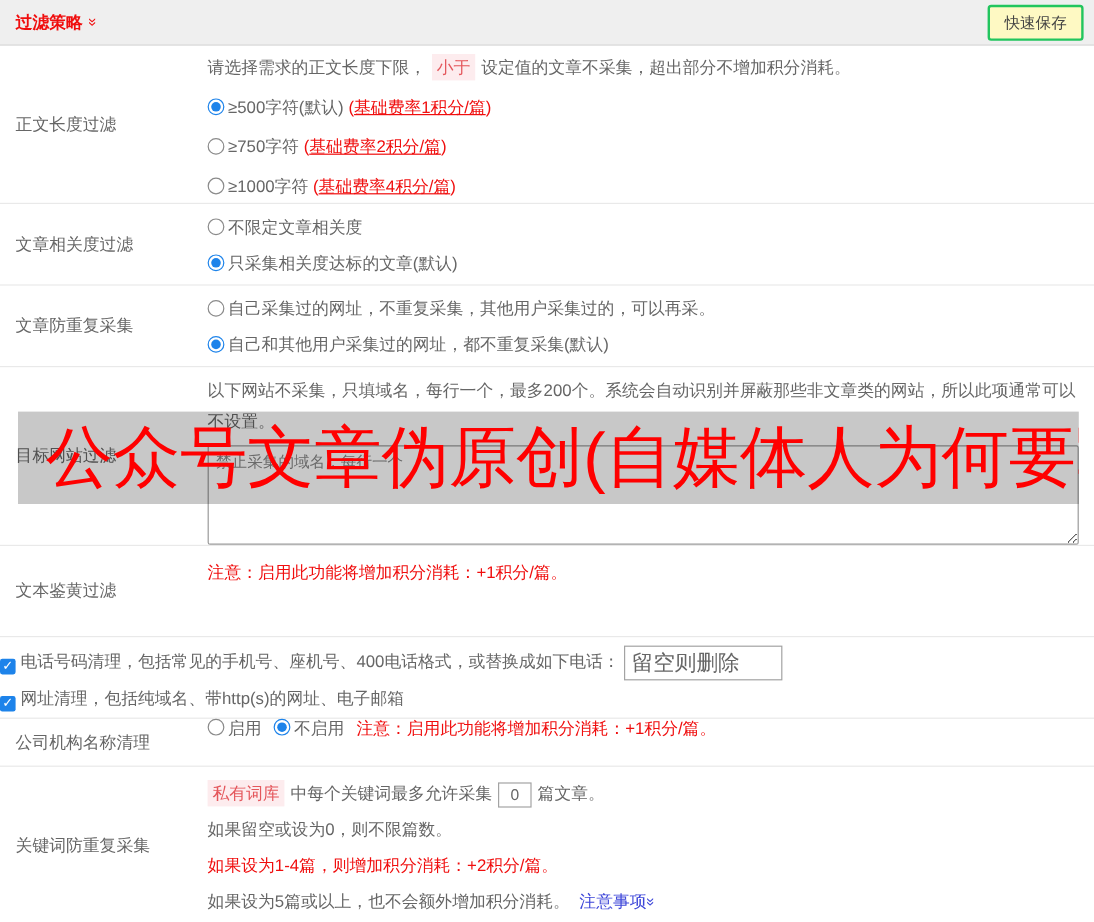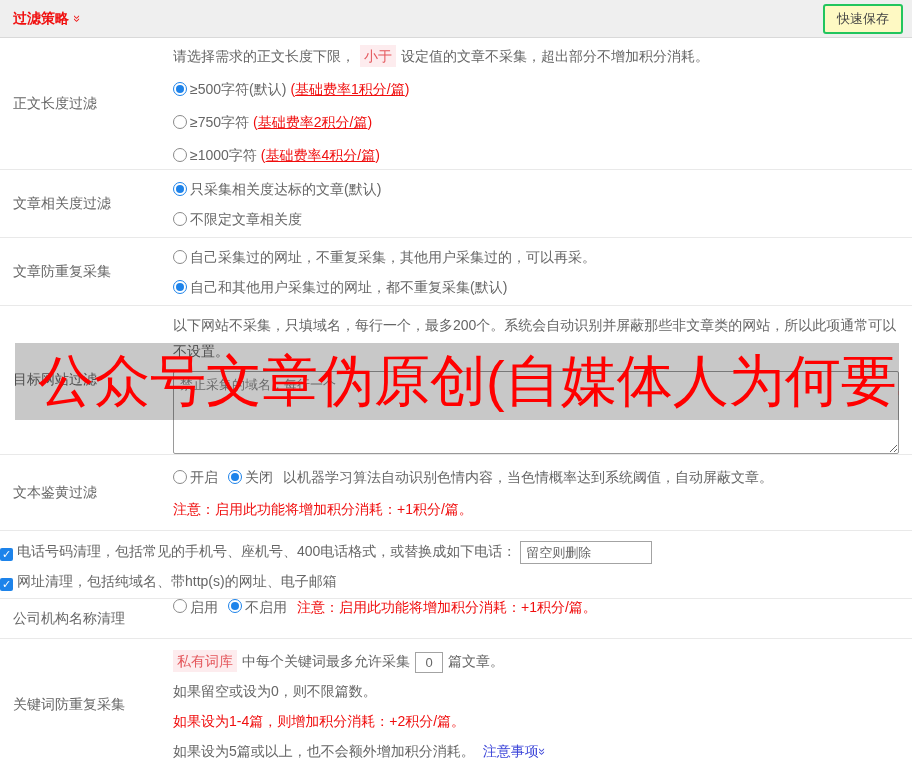--- a/index.html
+++ b/index.html
@@ -50,21 +50,21 @@
   .opt-note{color:var(--note-red,#f00e0e);margin-left:4px;}
   .opt-note .u{text-decoration:underline;}
   .hl{color:var(--highlight-text,#e4575c);background:var(--highlight-bg,#fdecee);
     padding:3px 4px;margin:0 5px;}
   .link{color:var(--link-blue,#3d46d9);cursor:pointer;margin-left:8px;}
 
   textarea.domains{display:block;width:100%;height:83px;margin-top:7px;border:1px solid #9a9a9a;
     border-radius:2px;resize:both;font-family:inherit;font-size:13px;color:#666;
     padding:4px 6px;box-sizing:border-box;position:relative;z-index:1;background:#fff;}
   textarea.domains::placeholder{color:#888;}
-  input.phone{width:120px;border:1px solid #a3a3a3;padding:3px 5px;font-size:13px;color:#000000;
+  input.phone{width:120px;border:1px solid #a3a3a3;padding:3px 5px;font-size:18px;color:#000000;
     font-family:Liberation Sans, sans-serif;margin-left:4px;vertical-align:middle;}
   input.phone::placeholder{color:#666;}
   input.num{width:26px;text-align:center;border:1px solid #a3a3a3;padding:2px 0;font-size:13px;
     color:#666;font-family:inherit;margin:0 5px;vertical-align:middle;}
 
   
   .banner{position:absolute;left:15px;top:343px;width:884px;height:77px;
     background:rgba(0,0,0,0.215);z-index:9;display:flex;align-items:center;overflow:hidden;}
   .banner-text{color:var(--banner-red,#ff0000);font-size:56px;white-space:nowrap;
     padding-left:23px;font-weight:400;}
@@ -97,24 +97,24 @@
       <div class="line">
         <span class="radio"></span><span>≥1000字符</span><span class="opt-note"><span>(</span><span class="u">基础费率4积分/篇</span><span>)</span></span>
       </div>
     </div>
   </div>
 
   <div class="row r2">
     <div class="row-label">文章相关度过滤</div>
     <div class="row-content">
       <div class="line">
-        <span class="radio sel"></span><span>只采集相关度达标的文章(默认)</span>
+        <span class="radio"></span><span>不限定文章相关度</span>
       </div>
       <div class="line">
-        <span class="radio"></span><span>不限定文章相关度</span>
+        <span class="radio sel"></span><span>只采集相关度达标的文章(默认)</span>
       </div>
     </div>
   </div>
 
   <div class="row r3">
     <div class="row-label">文章防重复采集</div>
     <div class="row-content">
       <div class="line">
         <span class="radio"></span><span>自己采集过的网址，不重复采集，其他用户采集过的，可以再采。</span>
       </div>
@@ -128,23 +128,20 @@
     <div class="row-label">目标网站过滤</div>
     <div class="row-content">
       <div class="desc">以下网站不采集，只填域名，每行一个，最多200个。系统会自动识别并屏蔽那些非文章类的网站，所以此项通常可以不设置。</div>
       <textarea class="domains" placeholder="禁止采集的域名，每行一个" style=""></textarea>
     </div>
   </div>
 
   <div class="row r5">
     <div class="row-label">文本鉴黄过滤</div>
     <div class="row-content">
-      <div class="line">
-        <span class="radio"></span><span>开启</span><span class="gap"></span><span class="radio sel"></span><span>关闭</span><span class="gap"></span><span>以机器学习算法自动识别色情内容，当色情概率达到系统阈值，自动屏蔽文章。</span>
-      </div>
       <div class="line red">注意：启用此功能将增加积分消耗：+1积分/篇。</div>
     </div>
   </div>
 
   <div class="row r6">
     <div class="row-content">
       <div class="line">
         <span class="checkbox checked"><span class="check">✓</span></span><span>电话号码清理，包括常见的手机号、座机号、400电话格式，或替换成如下电话：</span><input class="phone" type="text" placeholder="留空则删除" style="">
       </div>
       <div class="line">

